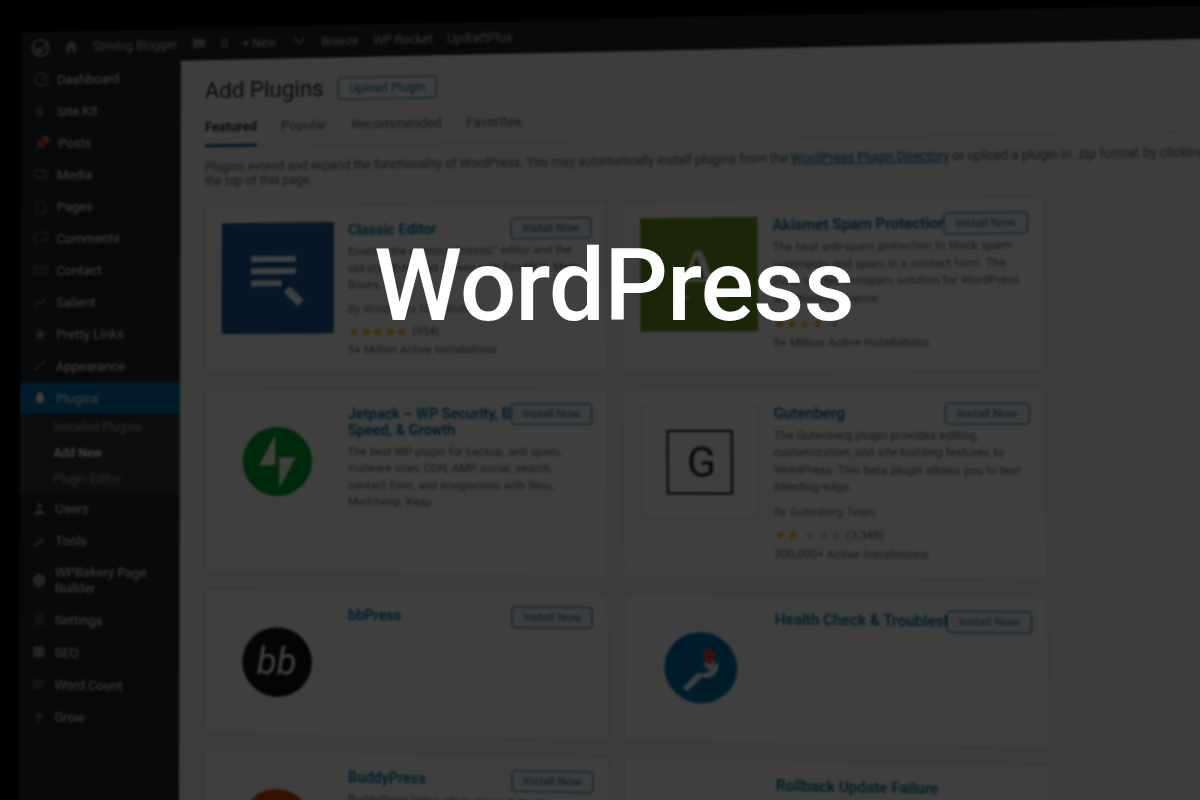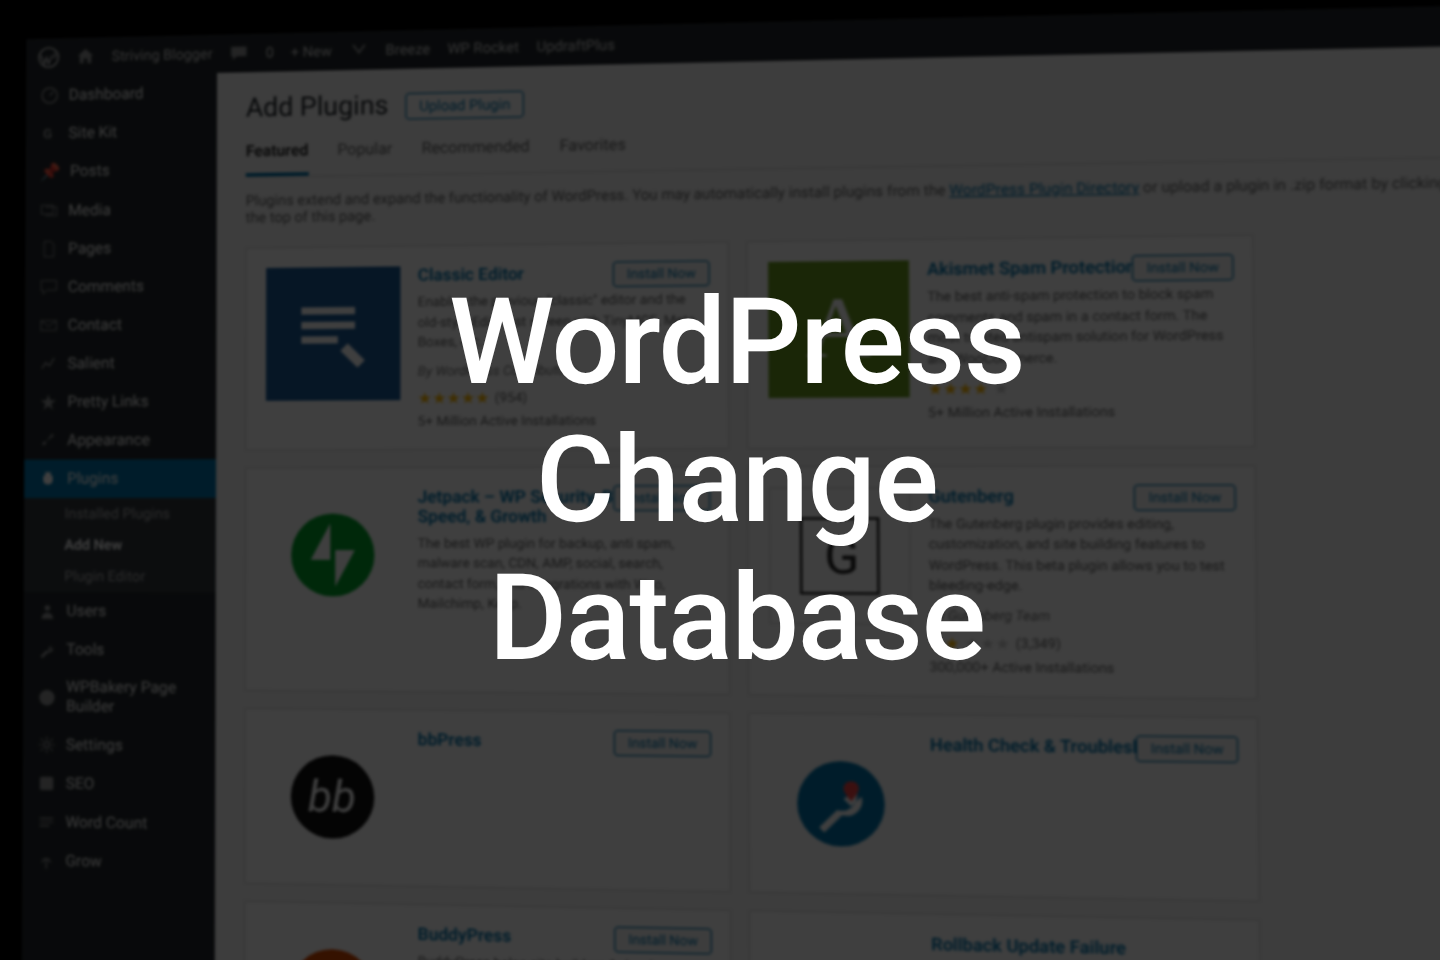--- a/index.html
+++ b/index.html
@@ -330,16 +330,16 @@
         </div>
 
       </div>
     </div>
   </div>
 </div>
 
 <div class="overlay">
   <div class="overlay-text">
     <span>WordPress</span><br>
-    <span>Change</span><br>
-    <span>Database</span><br>
+    <br>
+    <br>
   </div>
 </div>
 
 </body></html>

